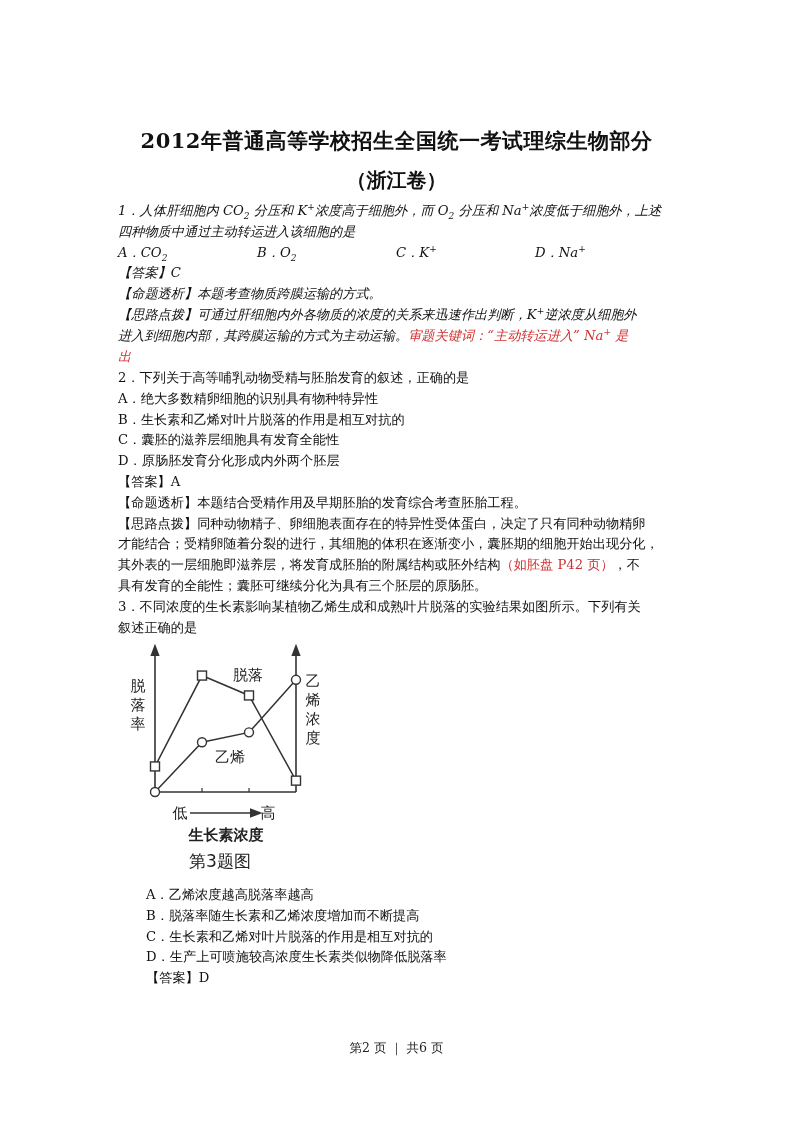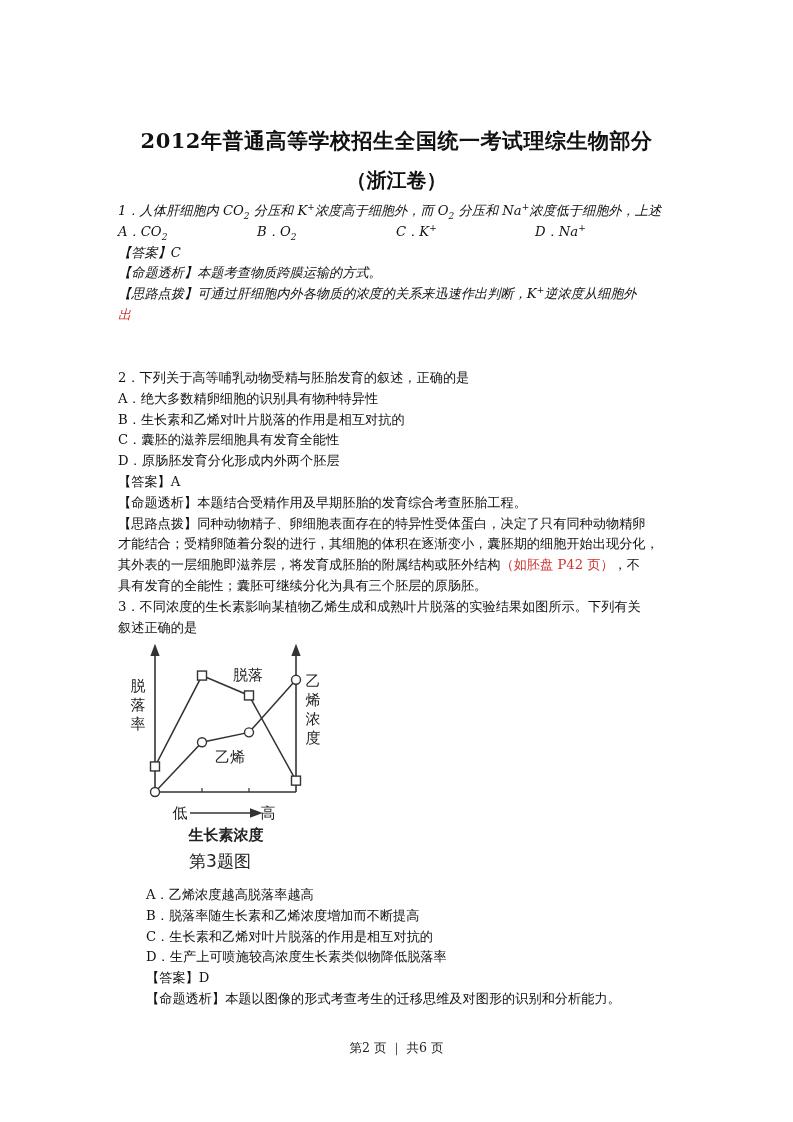--- a/index.html
+++ b/index.html
@@ -23,30 +23,34 @@
 </head>
 <body>
 
 <div class="page-title">2012年普通高等学校招生全国统一考试理综生物部分</div>
 <div class="page-subtitle">（浙江卷）</div>
 
 <div class="body-text" style="top:201px;font-style:italic;">
   <div class="line">
     <span>1．人体肝细胞内 CO</span><sub>2</sub><span> 分压和 K</span><sup>+</sup><span>浓度高于细胞外，而 O</span><sub>2</sub><span> 分压和 Na</span><sup>+</sup><span>浓度低于细胞外，上述</span>
   </div>
+  <div class="line">四种物质中通过主动转运进入该细胞的是</div>
   <div class="opt-row">
     <span><b style="font-weight:normal">A．CO</b><sub>2</sub></span>
     <span><b style="font-weight:normal">B．O</b><sub>2</sub></span>
     <span><b style="font-weight:normal">C．K</b><sup>+</sup></span>
     <span><b style="font-weight:normal">D．Na</b><sup>+</sup></span>
   </div>
   <div class="line">【答案】C</div>
   <div class="line">【命题透析】本题考查物质跨膜运输的方式。</div>
   <div class="line">
     <span>【思路点拨】可通过肝细胞内外各物质的浓度的关系来迅速作出判断，K</span><sup>+</sup><span>逆浓度从细胞外</span>
+  </div>
+  <div class="line">
+    <span>进入到细胞内部，其跨膜运输的方式为主动运输。</span><span class="red"><span>审题关键词：“主动转运进入” Na</span><sup>+</sup><span> 是</span></span>
   </div>
   <div class="line red">出</div>
 </div>
 
 <div class="body-text" style="top:368px;">
   <div class="line">2．下列关于高等哺乳动物受精与胚胎发育的叙述，正确的是</div>
   <div class="line">A．绝大多数精卵细胞的识别具有物种特异性</div>
   <div class="line">B．生长素和乙烯对叶片脱落的作用是相互对抗的</div>
   <div class="line">C．囊胚的滋养层细胞具有发育全能性</div>
   <div class="line">D．原肠胚发育分化形成内外两个胚层</div>
@@ -113,16 +117,15 @@
     <text x="110" y="227" font-size="17" text-anchor="middle">第3题图</text>
   </svg>
 </div>
 
 <div class="body-text" style="top:885px;margin-left:28px;">
   <div class="line">A．乙烯浓度越高脱落率越高</div>
   <div class="line">B．脱落率随生长素和乙烯浓度增加而不断提高</div>
   <div class="line">C．生长素和乙烯对叶片脱落的作用是相互对抗的</div>
   <div class="line">D．生产上可喷施较高浓度生长素类似物降低脱落率</div>
   <div class="line">【答案】D</div>
-  <div class="line">【命题透析】本题以图像的形式考查考生的迁移思维及对图形的识别和分析能力。</div>
 </div>
 
 <div class="footer">第2 页 ｜ 共6 页</div>
 
 </body></html>

